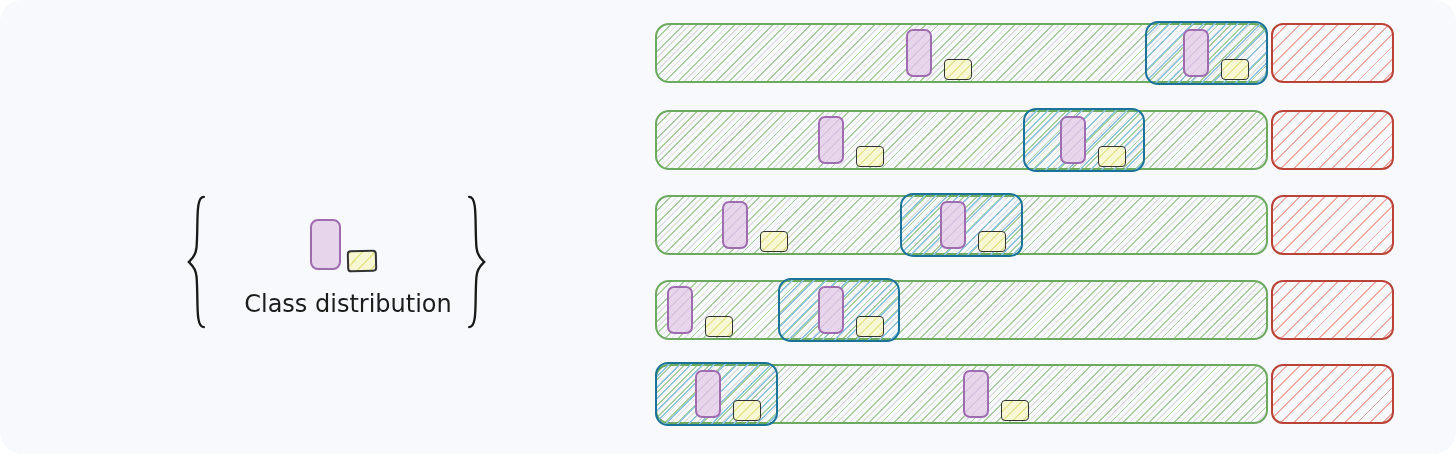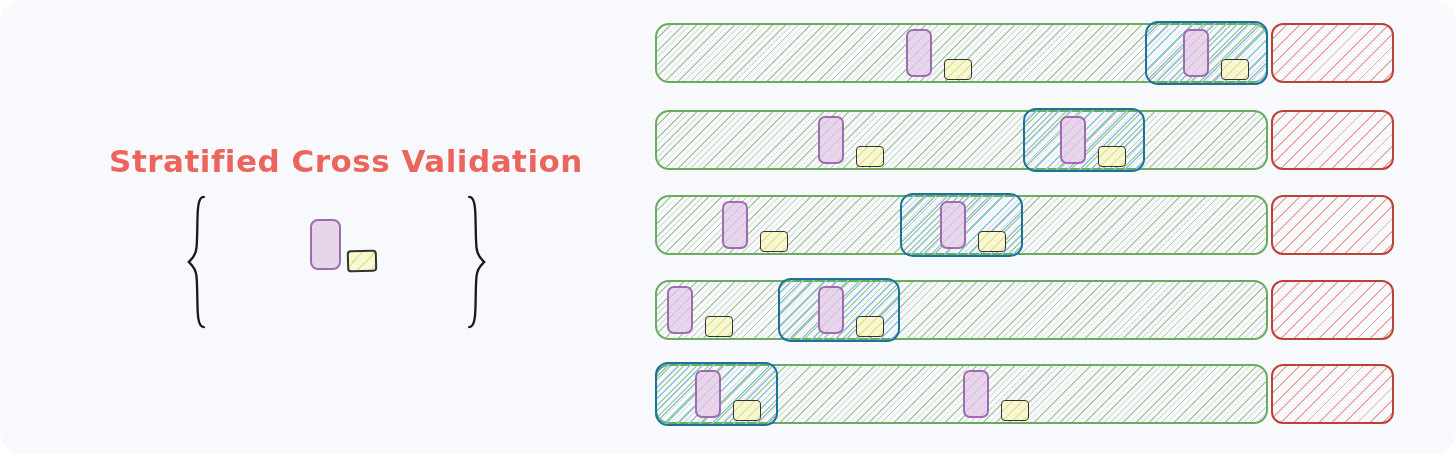--- a/index.html
+++ b/index.html
@@ -83,35 +83,35 @@
     border-radius:12px;
     background-image:repeating-linear-gradient(135deg,var(--c-test-hatch,#edaaa2) 0 1.3px,transparent 1.3px 9px);
     z-index:1;
   }
 </style>
 </head>
 <body>
 
 <div class="canvas">
 
-  <div class="title">Stratified Cross Validation</div>
 
   <div class="legend-brace brace-left">
     <svg viewBox="0 0 24 140" fill="none">
       <path d="M18,3 C9,3 12.5,30 10.5,55 C9.8,64 5,67.5 2.5,70 C5,72.5 9.8,76 10.5,85 C12.5,110 9,137 18,137" stroke="#1a1a1a" stroke-width="2.4" stroke-linecap="round"></path>
     </svg>
   </div>
   <div class="legend-brace brace-right">
     <svg viewBox="0 0 24 140" fill="none">
       <path d="M6,3 C15,3 11.5,30 13.5,55 C14.2,64 19,67.5 21.5,70 C19,72.5 14.2,76 13.5,85 C11.5,110 15,137 6,137" stroke="#1a1a1a" stroke-width="2.4" stroke-linecap="round"></path>
     </svg>
   </div>
 
   <div class="legend-swatch-purple"></div>
   <div class="legend-swatch-yellow"></div>
+  <div class="legend-label">Class distribution</div>
 
   <div class="rows">
   <div class="row" style="top: 23px;">
     <div class="bar train" style="left: 655px; width: 613px;"></div>
     <div class="bar validation" style="left: 1145.4px; width: 122.6px;"></div>
     <div class="bar test" style="left: 1271px; width: 123px;"></div>
     <div class="marker purple train-purple" style="left: 906px;"></div>
     <div class="marker yellow train-yellow" style="left: 944px;"></div>
     <div class="marker purple val-purple" style="left: 1183px;"></div>
     <div class="marker yellow val-yellow" style="left: 1221px;"></div>

